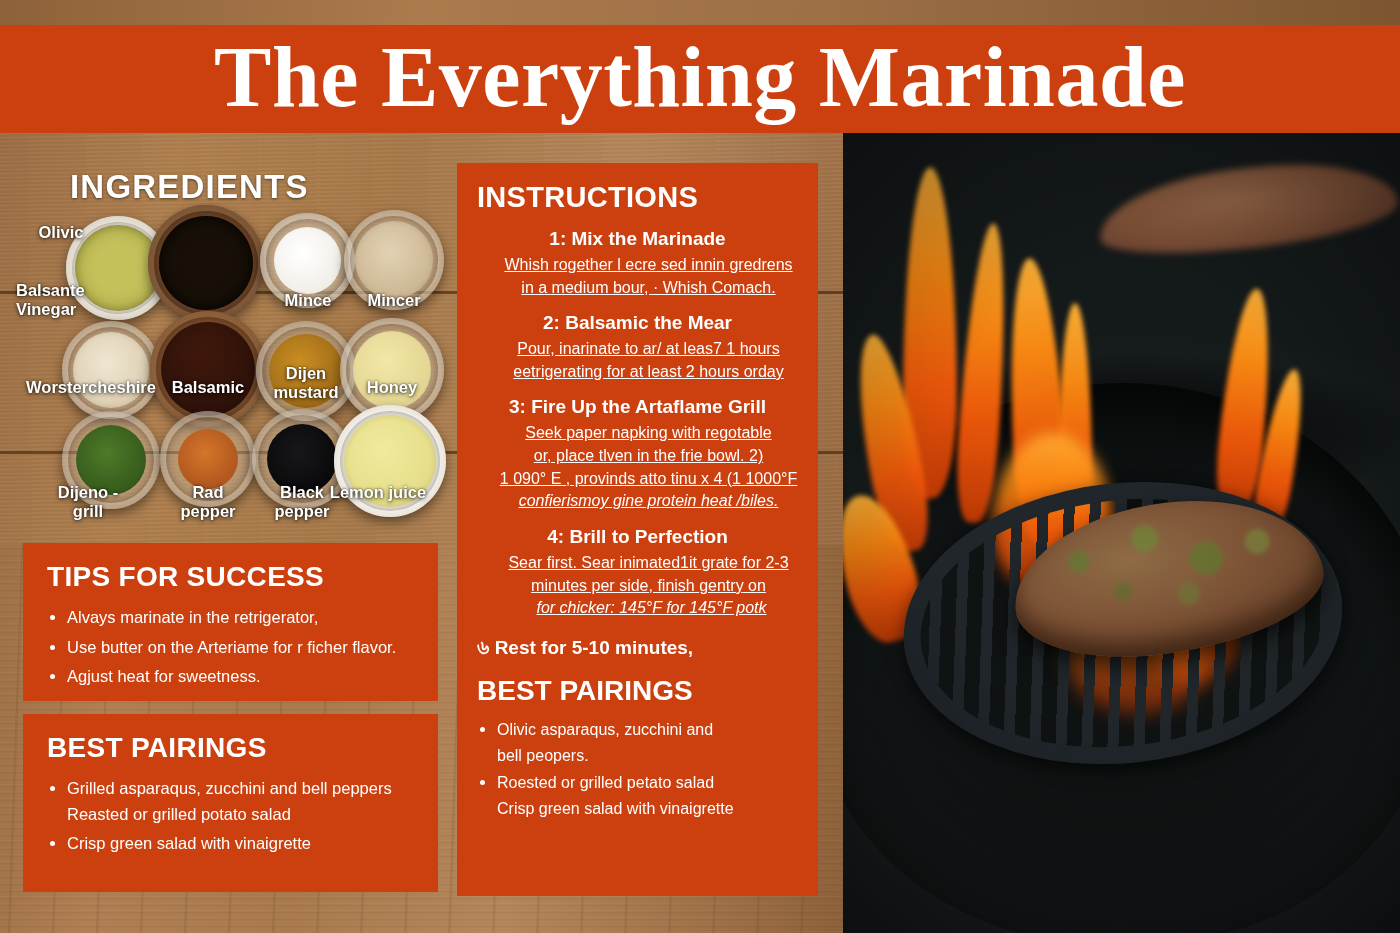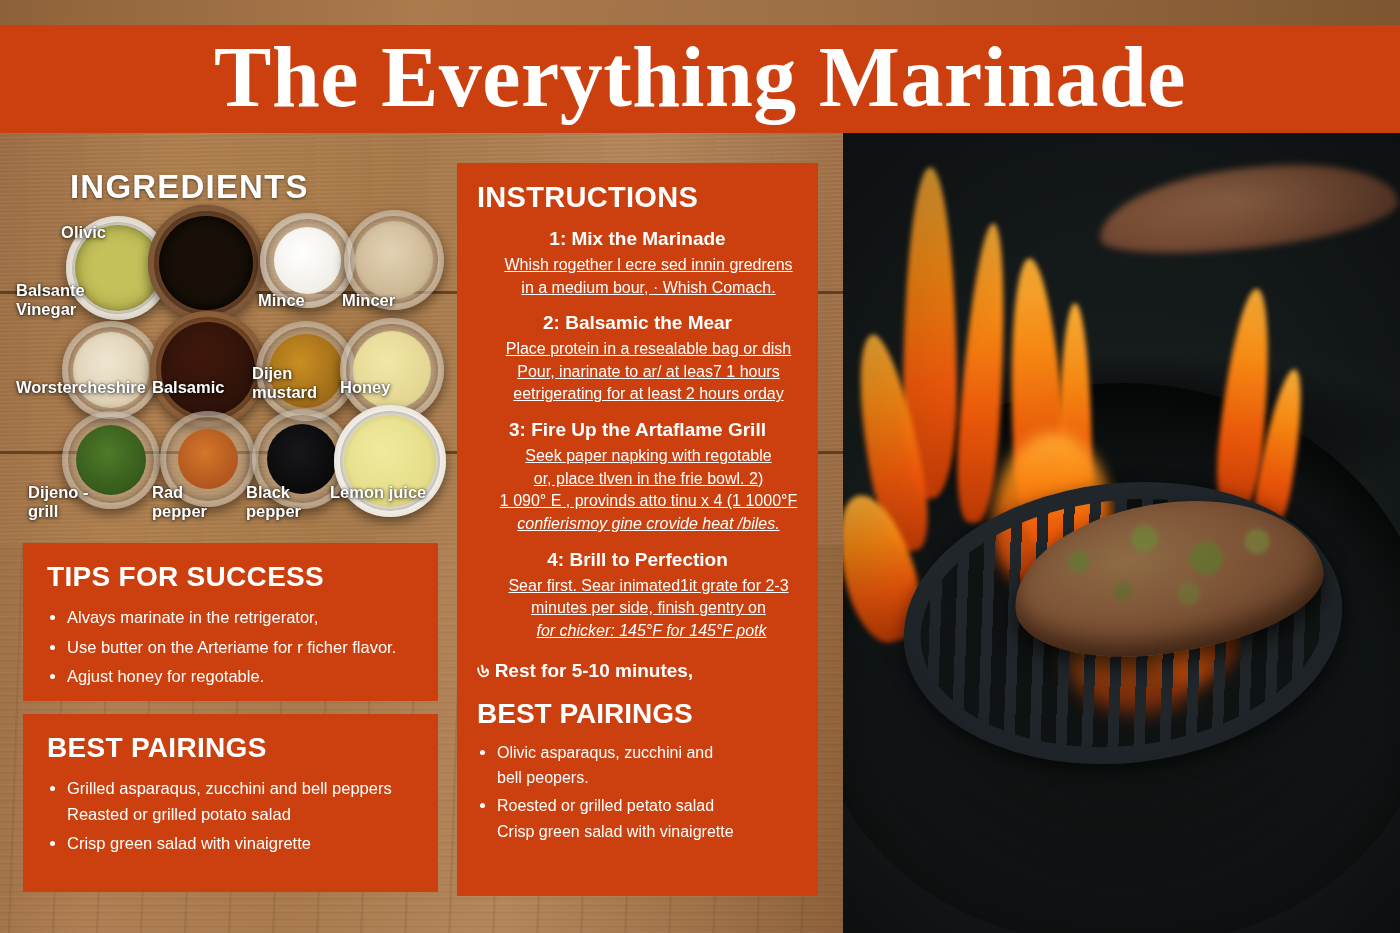--- a/index.html
+++ b/index.html
@@ -92,21 +92,21 @@
   .bowl .fill {
     position:absolute; border-radius:50%;
   }
 
   .ing-label {
     position:absolute;
     color:#fff; font-size:16.5px; font-weight:600;
     text-shadow: 0 1px 4px rgba(0,0,0,.75), 0 0 2px rgba(0,0,0,.6);
     line-height: 1.15;
     white-space: pre-line;
-    text-align:left;
+    text-align:center;
   }
 
   
   .panel {
     position: absolute;
     background: var(--orange, #cc400f);
     color: #fff;
     z-index: 4;
   }
   .panel h2 {
@@ -270,21 +270,21 @@
     </div>
     <div class="bowl" style="left:260px; top:80px; width:95px; height:95px; background:rgba(222,212,196,.5);">
       <div class="fill" style="inset:14px; background:radial-gradient(circle at 42% 38%,#ffffff,#ece8e0); "></div>
       <div class="rim" style="border-color:rgba(240,235,225,.35)"></div>
     </div>
     <div class="bowl" style="left:344px; top:77px; width:100px; height:100px; background:rgba(216,202,180,.45);">
       <div class="fill" style="inset:11px; background:radial-gradient(circle at 45% 40%,#e2d2b4,#c3ab86);"></div>
       <div class="rim" style="border-color:rgba(238,230,215,.3)"></div>
     </div>
 
-    <div class="ing-label" style="left:16px; top:90px; width:90px; text-align:right;">Olivic</div>
+    <div class="ing-label" style="left:16px; top:90px; width:90px; text-align:center;">Olivic</div>
     <div class="ing-label" style="left:258px; top:158px; width:100px;">Mince</div>
     <div class="ing-label" style="left:342px; top:158px; width:104px;">Mincer</div>
 
     <div class="ing-label" style="left:16px; top:148px; width:110px; text-align:left;">Balsante
 Vinegar</div>
 
     <div class="bowl" style="left:62px; top:188px; width:98px; height:98px; background:rgba(214,200,178,.45);">
       <div class="fill" style="inset:11px; background:radial-gradient(circle at 45% 40%,#efe6d2,#d5c4a4);"></div>
       <div class="rim" style="border-color:rgba(238,232,220,.3)"></div>
     </div>
@@ -323,29 +323,29 @@
       <div class="fill" style="inset:10px; background:radial-gradient(circle at 42% 38%,#f0ea9e,#e0d77e);"></div>
       <div class="rim" style="border-color:rgba(250,247,240,.6)"></div>
     </div>
 
     <div class="ing-label" style="left:28px; top:350px; width:120px;">Dijeno -
 grill</div>
     <div class="ing-label" style="left:152px; top:350px; width:112px;">Rad
 pepper</div>
     <div class="ing-label" style="left:246px; top:350px; width:112px;">Black
 pepper</div>
-    <div class="ing-label" style="left:330px; top:350px; width:128px;">Lemon juice</div>
+    <div class="ing-label" style="left:314px; top:350px; width:128px;">Lemon juice</div>
   </div>
 
   <div class="panel" id="tips-panel">
     <h2>TIPS FOR SUCCESS</h2>
     <ul class="bullets">
       <li><span class="dot"></span><span>Alvays marinate in the retrigerator,</span></li>
       <li><span class="dot"></span><span>Use butter on the Arteriame for r ficher flavor.</span></li>
-      <li><span class="dot"></span><span>Agjust honey for regotable.</span></li>
+      <li><span class="dot"></span><span>Agjust heat for sweetness.</span></li>
     </ul>
   </div>
 
   <div class="panel" id="left-pairings-panel">
     <h2>BEST PAIRINGS</h2>
     <ul class="bullets">
       <li>
         <span class="dot"></span>
         <span>Grilled asparaqus, zucchini and bell peppers</span>
         <span class="sub">Reasted or grilled potato salad</span>
@@ -370,36 +370,35 @@
         <div>in a medium bour, · Whish Comach.</div>
       </div>
     </div>
 
     <div class="step">
       <div class="step-head">
         <span>2:</span>
         <span>Balsamic the Mear</span>
       </div>
       <div class="step-body">
-        <div>Place protein in a resealable bag or dish</div>
         <div>Pour, inarinate to ar/ at leas7 1 hours</div>
         <div>eetrigerating for at least 2 hours orday</div>
       </div>
     </div>
 
     <div class="step">
       <div class="step-head">
         <span>3:</span>
         <span>Fire Up the Artaflame Grill</span>
       </div>
       <div class="step-body">
         <div>Seek paper napking with regotable</div>
         <div>or, place tlven in the frie bowl. 2)</div>
         <div>1 090° E , provinds atto tinu x 4 (1 1000°F</div>
-        <div class="ital">confierismoy gine crovide heat /biles.</div>
+        <div class="ital">confierismoy gine protein heat /biles.</div>
       </div>
     </div>
 
     <div class="step">
       <div class="step-head">
         <span>4:</span>
         <span>Brill to Perfection</span>
       </div>
       <div class="step-body">
         <div>Sear first. Sear inimated1it grate for 2-3</div>

